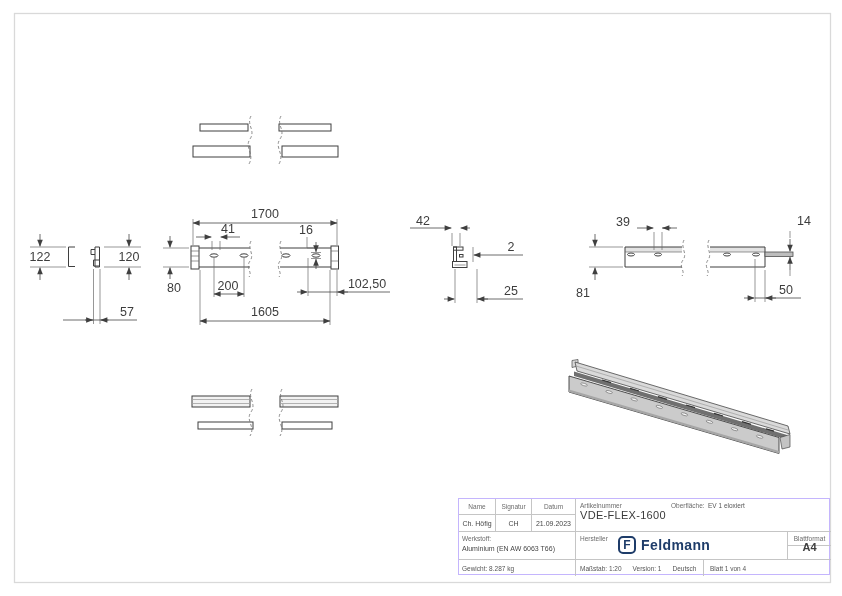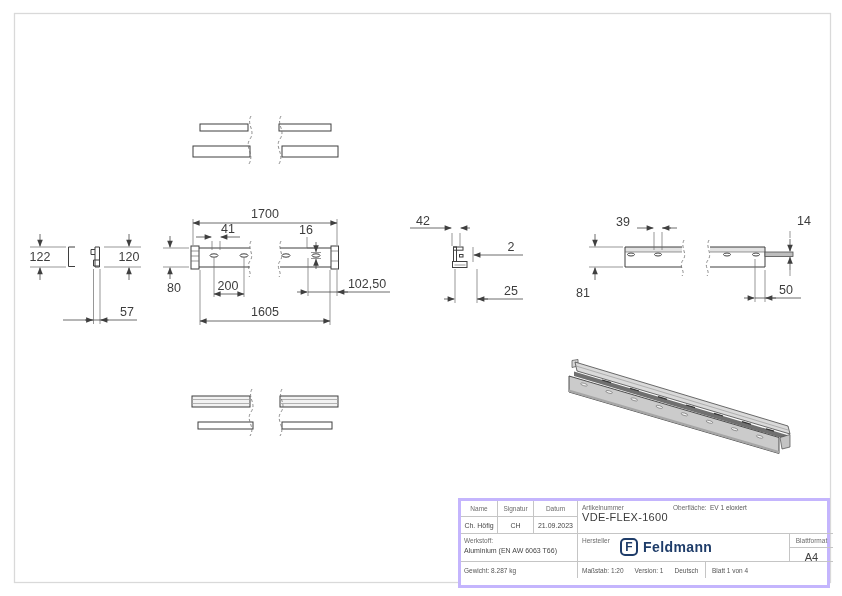--- a/index.html
+++ b/index.html
@@ -5,22 +5,22 @@
   html,body{margin:0;padding:0;background:#fff;}
   .page{position:relative;width:842px;height:596px;background:#ffffff;overflow:hidden;
         font-family:"Liberation Sans", sans-serif;}
   svg{position:absolute;left:0;top:0;}
   .ln{stroke:#3f3f3f;stroke-width:1;fill:none;}
   .thin{stroke:#6a6a6a;stroke-width:0.7;fill:none;}
   .dim{stroke:#474747;stroke-width:0.8;fill:none;}
   .brk{stroke:#707070;stroke-width:0.8;fill:none;stroke-dasharray:3 2.2;}
   text.d{font:12.5px "Liberation Sans", sans-serif;fill:#3d3d3d;text-anchor:middle;}
   
-  .tb{position:absolute;left:458px;top:498px;width:372px;height:90px;
-      border:3px solid #c4b5fd;box-sizing:border-box;color:#4a4a4a;background:#fff;}
+  .tb{position:absolute;left:458px;top:498px;width:372px;height:77px;
+      border:1px solid #c4b5fd;box-sizing:border-box;color:#4a4a4a;background:#fff;}
   .cell{position:absolute;box-sizing:border-box;}
   .b-r{border-right:1px solid #c5c5c5;}
   .b-b{border-bottom:1px solid #c5c5c5;}
   .lbl{font-size:6.5px;color:#6b6b6b;}
   .val{font-size:7px;color:#474747;}
   .cen{display:flex;align-items:center;justify-content:center;text-align:center;}
   .artnr{font-size:11px;color:#3a3a3a;letter-spacing:.3px;}
   .a4{font-size:11px;color:#3f3f3f;}
   .logo{position:absolute;left:42px;top:4px;display:flex;align-items:center;gap:5px;}
   .fbox{width:18px;height:18px;border:2.6px solid #1e3c69;border-radius:5px;
@@ -253,21 +253,21 @@
   <div class="cell b-r b-b" style="left:117px;top:33px;width:212px;height:28px;">
     <span class="lbl" style="position:absolute;left:4px;top:3px;">Hersteller</span>
     <div class="logo">
       <div class="fbox">F</div>
       <span class="brandtxt">Feldmann</span>
     </div>
   </div>
 
   <div class="cell b-b" style="left:329px;top:33px;width:43px;height:28px;">
     <div class="cen lbl b-b" style="position:absolute;left:0;top:0;width:43px;height:13px;">Blattformat</div>
-    <div class="cen a4" style="position:absolute;left:0;top:15px;width:43px;height:15px;">A4</div>
+    <div class="cen a4" style="position:absolute;left:0;top:7px;width:43px;height:15px;font-weight:bold;">A4</div>
   </div>
 
   <div class="cell b-r foot" style="left:0;top:61px;width:117px;height:16px;padding-left:3px;">Gewicht: 8.287 kg</div>
 
   <div class="cell b-r foot" style="left:117px;top:61px;width:128px;height:16px;padding-left:4px;gap:11px;">
     <span>Maßstab: 1:20</span>
     <span>Version: 1</span>
     <span>Deutsch</span>
   </div>
 

